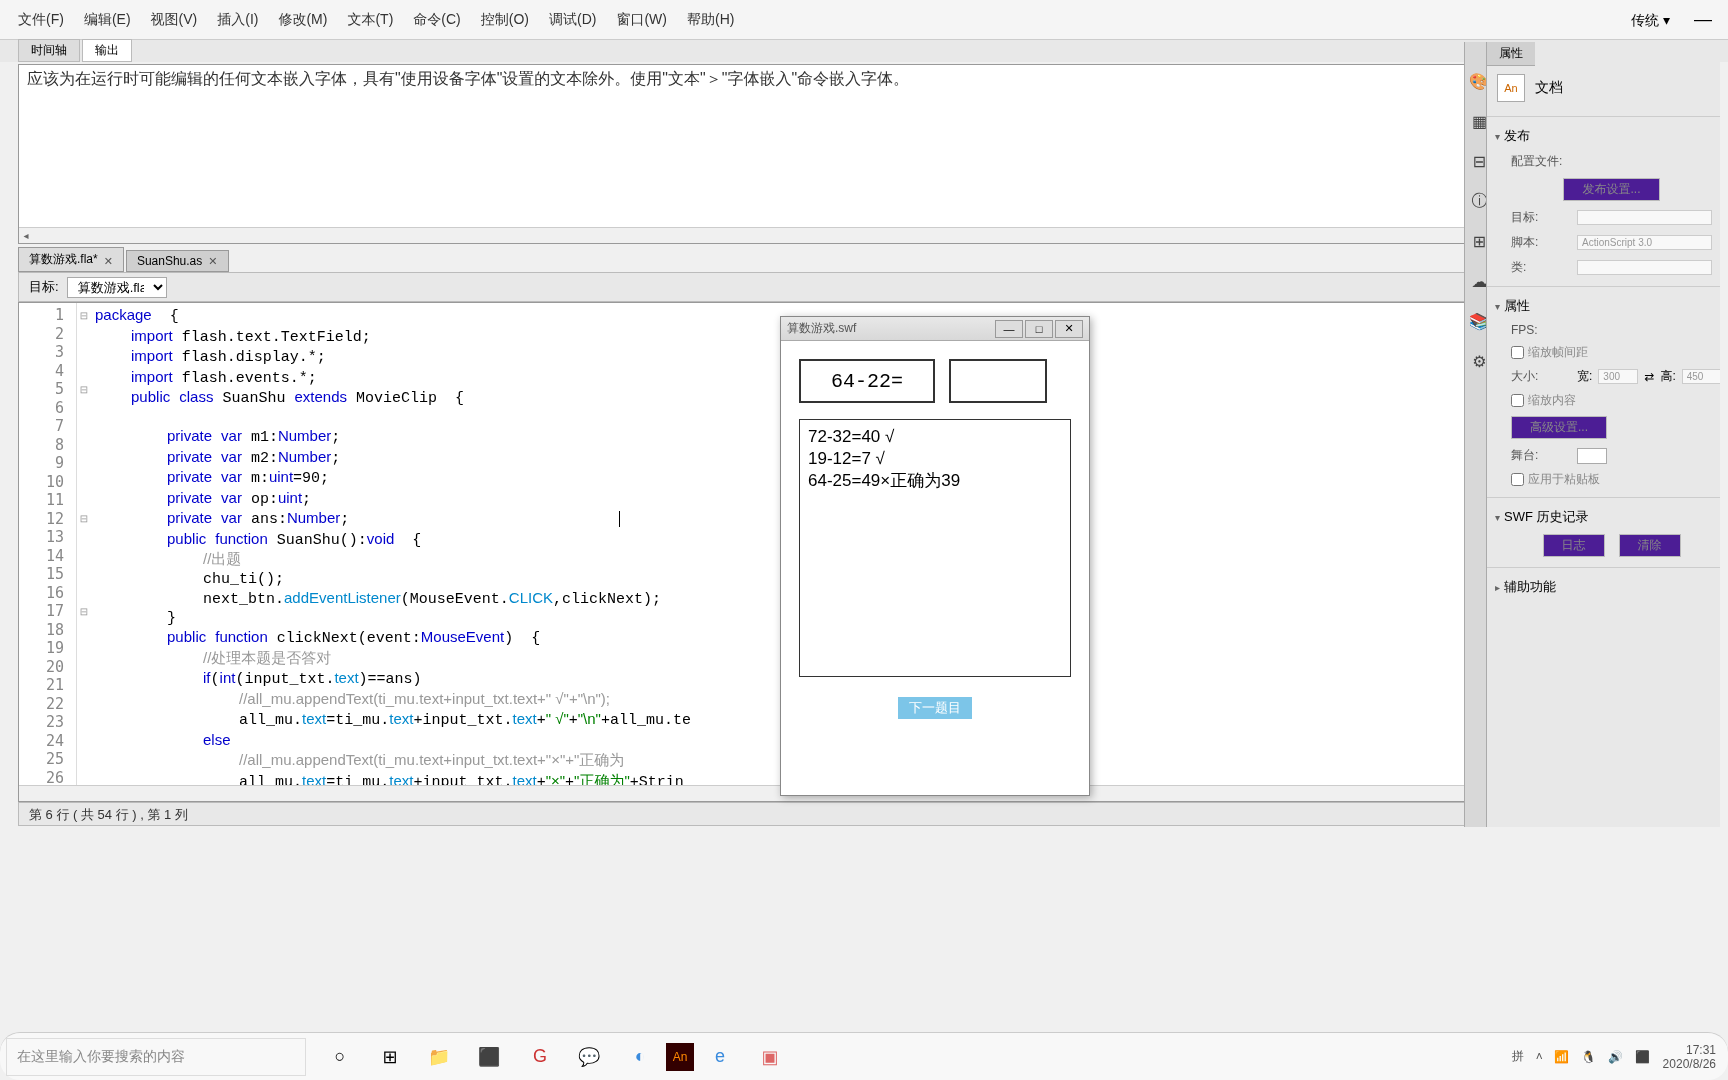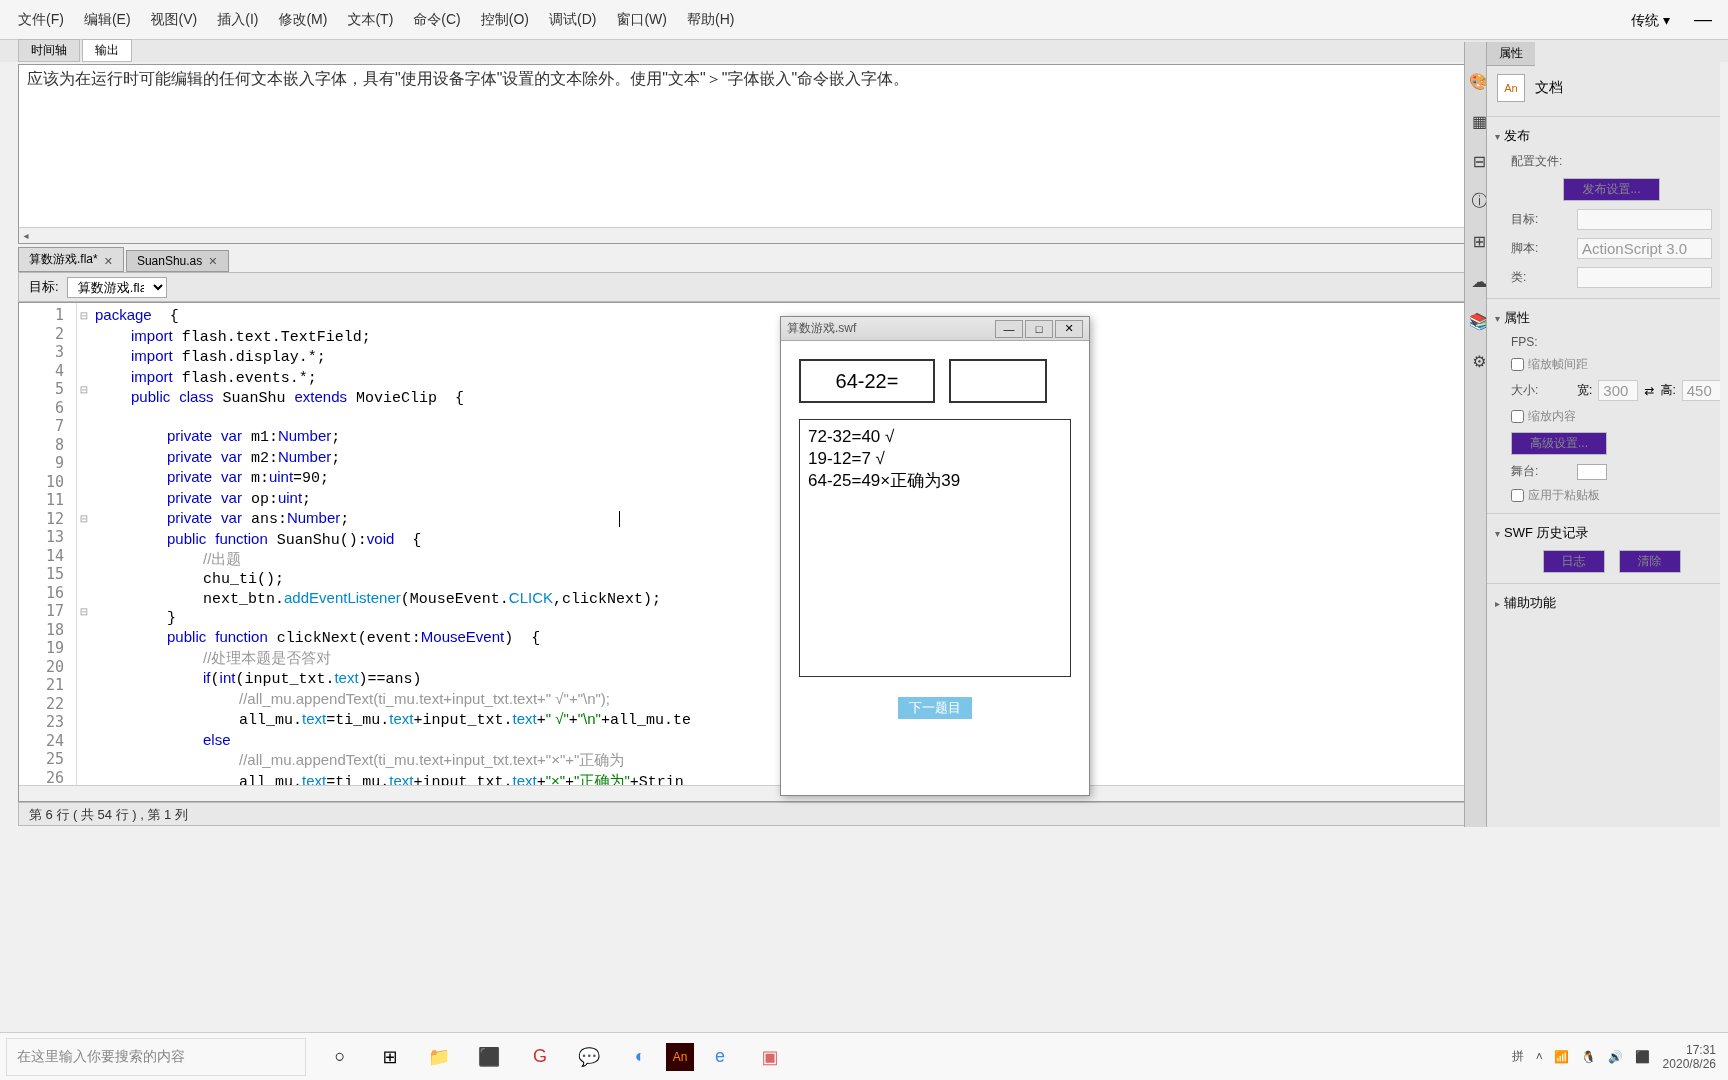--- a/index.html
+++ b/index.html
@@ -46,44 +46,44 @@
 .code-scroll-h { position: absolute; left: 0; right: 16px; bottom: 0; height: 16px; background: #f0f0f0; border-top: 1px solid #ccc; }
 
 .status-bar { height: 24px; background: #e8e8e8; border: 1px solid #bbb; margin: 0 15px 0 18px; padding: 3px 10px; font-size: 13px; color: #333; }
 
 .swf-window { position: absolute; left: 780px; top: 316px; width: 310px; height: 480px; background: #fff; border: 1px solid #888; box-shadow: 2px 2px 8px rgba(0,0,0,0.3); }
 .swf-title { height: 24px; background: linear-gradient(#e8e8e8, #d8d8d8); border-bottom: 1px solid #aaa; display: flex; align-items: center; padding: 0 6px; font-size: 12px; }
 .swf-title-text { flex: 1; color: #555; }
 .swf-btn { width: 28px; height: 18px; background: #ddd; border: 1px solid #999; margin-left: 2px; display: flex; align-items: center; justify-content: center; font-size: 11px; cursor: pointer; }
 .swf-body { padding: 18px; }
 .swf-row { display: flex; gap: 14px; margin-bottom: 16px; }
-.swf-box { border: 2px solid #333; height: 44px; display: flex; align-items: center; justify-content: center; font-size: 20px; font-family: Liberation Sans, sans-serif; }
+.swf-box { border: 2px solid #333; height: 44px; display: flex; align-items: center; justify-content: center; font-size: 20px; font-family: Liberation Mono, monospace; }
 .swf-box1 { width: 136px; }
 .swf-box2 { width: 98px; }
 .swf-output { border: 1px solid #333; height: 258px; padding: 6px 8px; font-size: 17px; font-family: serif; line-height: 22px; }
 .swf-next { margin: 20px auto 0; width: 74px; height: 22px; background: #7cc5e8; color: #fff; font-size: 13px; display: flex; align-items: center; justify-content: center; cursor: pointer; }
 
 .right-dock { position: absolute; right: 234px; top: 42px; width: 30px; background: #d8d8d8; border-left: 1px solid #aaa; height: 785px; display: flex; flex-direction: column; align-items: center; padding-top: 28px; gap: 18px; }
 .dock-icon { width: 22px; height: 22px; display: flex; align-items: center; justify-content: center; font-size: 16px; color: #444; cursor: pointer; }
 
 .props-panel { position: absolute; right: 8px; top: 42px; width: 234px; background: #e8e8e8; border-left: 1px solid #aaa; height: 785px; overflow: hidden; }
 .props-tab { padding: 3px 12px; background: #d0d0d0; font-size: 12px; border-bottom: 1px solid #aaa; display: inline-block; }
 .props-header { display: flex; align-items: center; gap: 10px; margin: 8px 0 14px; padding-left: 10px; }
 .props-doc-icon { width: 28px; height: 28px; background: #fff; border: 1px solid #aaa; display: flex; align-items: center; justify-content: center; font-size: 11px; color: #c60; }
 .props-title { font-size: 14px; }
 .props-group { border-top: 1px solid #ccc; padding: 6px 0; }
 .props-group-title { font-size: 13px; padding: 4px 8px; cursor: pointer; display: flex; align-items: center; gap: 4px; }
 .props-row { display: flex; align-items: center; padding: 4px 8px 4px 24px; font-size: 12px; gap: 6px; }
 .props-label { color: #555; min-width: 60px; }
-.props-input { border: 1px solid #ccc; background: #f8f8f8; padding: 1px 4px; font-size: 15px; color: #999; flex: 1; min-width: 40px; }
+.props-input { border: 1px solid #ccc; background: #f8f8f8; padding: 1px 4px; font-size: 10px; color: #999; flex: 1; min-width: 40px; }
 .props-btn { background: #4c1d95; border: 1px solid #bbb; padding: 2px 18px; font-size: 12px; color: #888; }
 .props-check { display: flex; align-items: center; gap: 4px; font-size: 12px; color: #888; padding: 3px 24px; }
 .chevron { font-size: 10px; color: #666; }
 
-.taskbar { position: absolute; bottom: 0; left: 0; right: 0; height: 48px; background: #f8f8f8; border-top: 1px solid #ccc; display: flex; align-items: center; }
+.taskbar { position: absolute; bottom: 0; left: 0; right: 0; height: 48px; background: #f8f8f8; border-top: 1px solid #ccc; display: flex; align-items: center; border-radius: 20px; }
 .task-search { width: 300px; height: 38px; margin-left: 6px; padding: 0 10px; font-size: 14px; color: #888; display: flex; align-items: center; border: 1px solid #ddd; }
 .task-icons { display: flex; align-items: center; gap: 2px; margin-left: 10px; }
 .task-icon { width: 48px; height: 40px; display: flex; align-items: center; justify-content: center; font-size: 18px; cursor: pointer; }
 .tray { margin-left: auto; display: flex; align-items: center; gap: 12px; padding-right: 12px; font-size: 12px; color: #555; }
 .tray-time { text-align: right; line-height: 14px; }
 
 .cursor-caret { display: inline-block; width: 1px; height: 16px; background: #000; vertical-align: middle; }
 </style>
 </head>
 <body>

